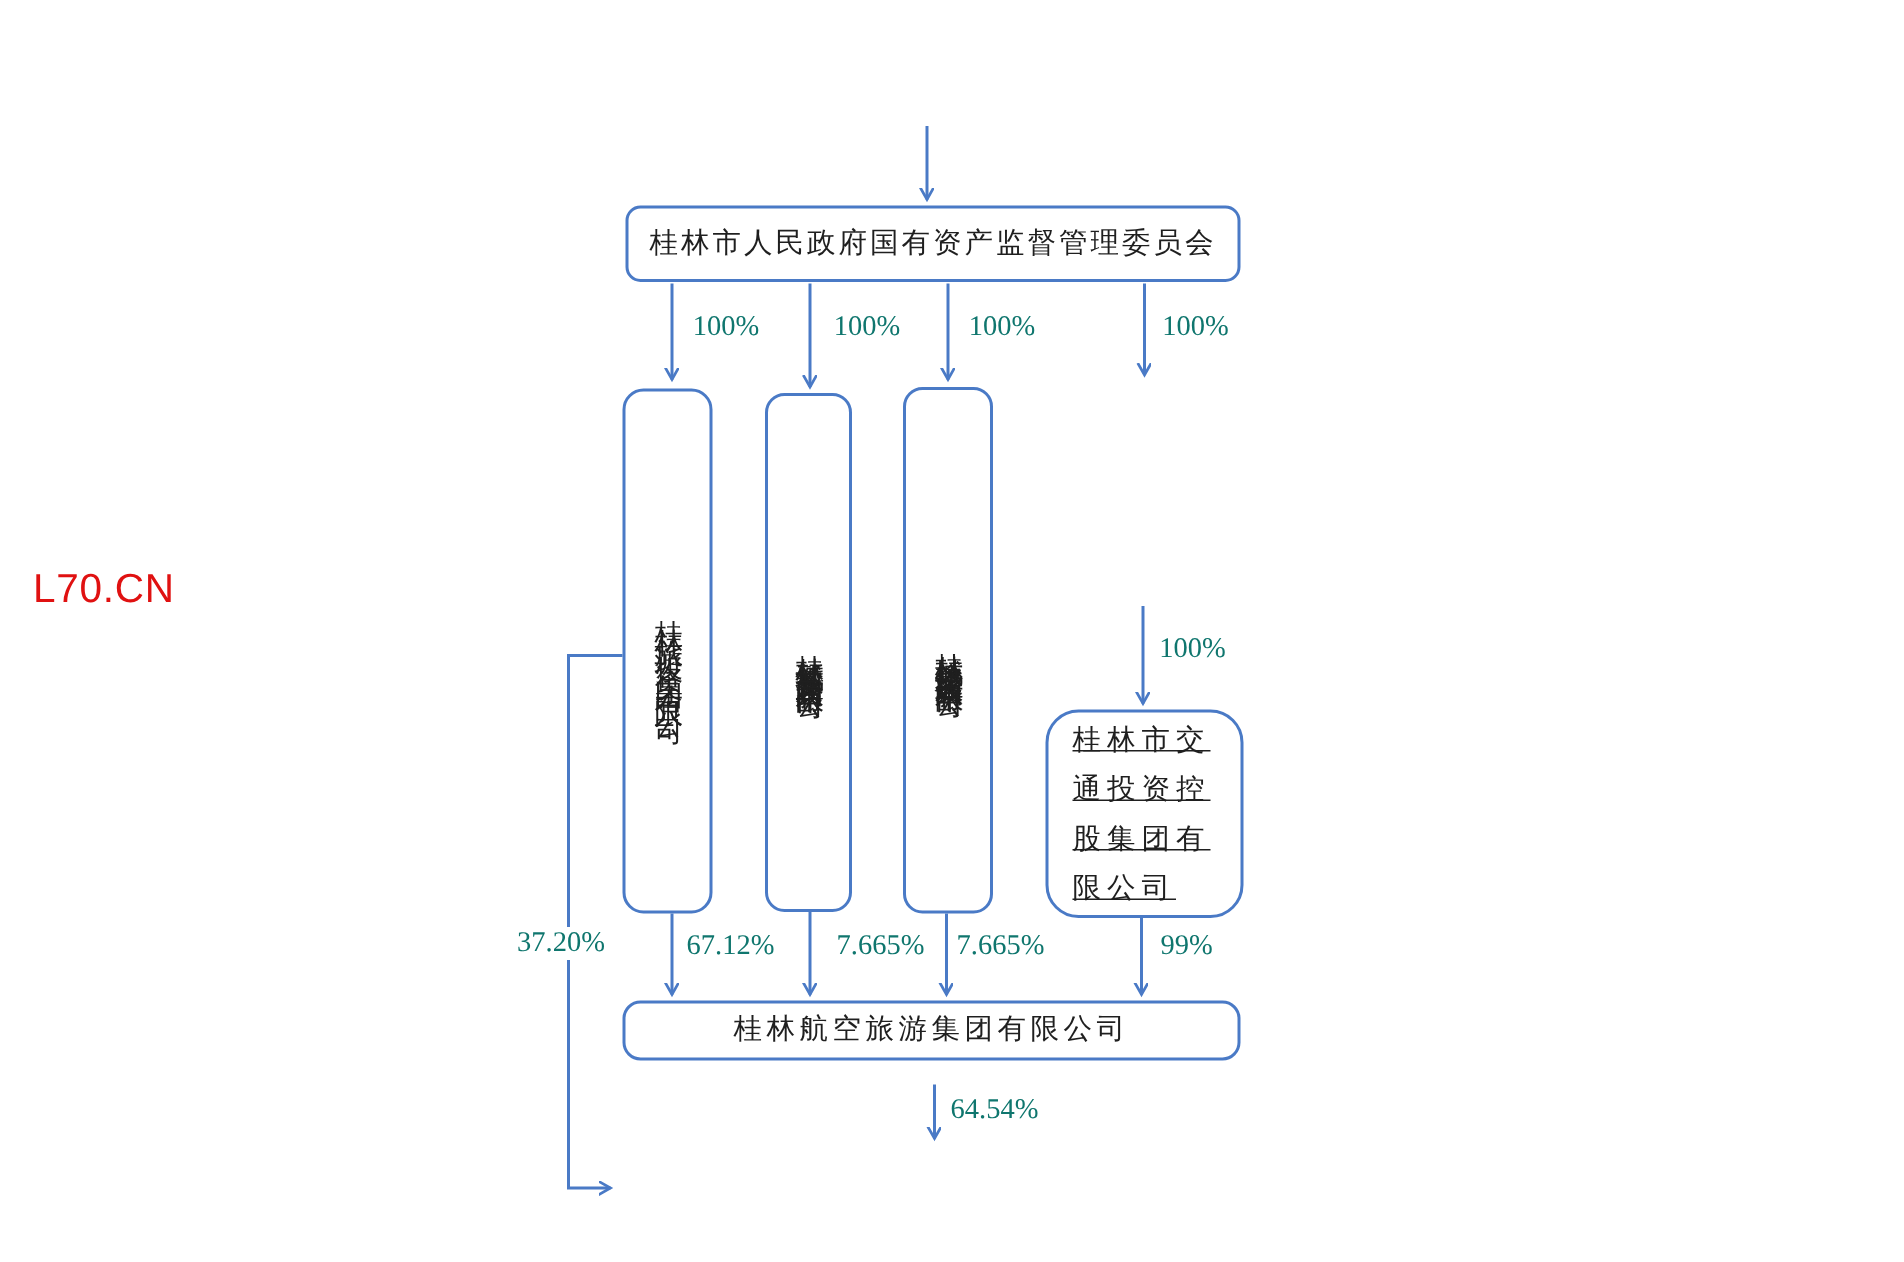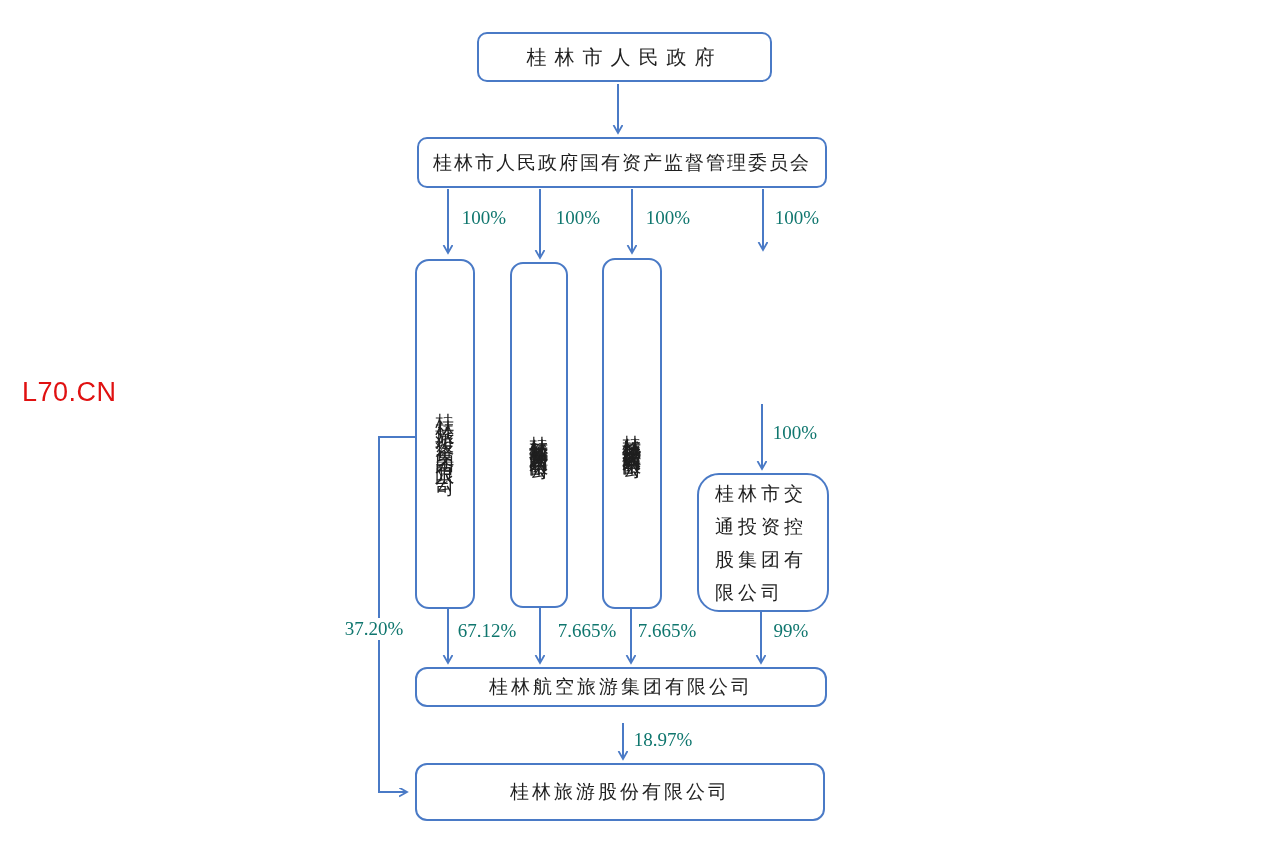--- a/index.html
+++ b/index.html
@@ -94,45 +94,43 @@
       <path d="M540,608 L540,663" marker-end="url(#arrow)"></path>
       <path d="M631,609 L631,663" marker-end="url(#arrow)"></path>
       <path d="M761,612 L761,663" marker-end="url(#arrow)"></path>
       <path d="M623,723 L623,759" marker-end="url(#arrow)"></path>
       <path d="M415,437 L379,437 L379,792 L407,792" marker-end="url(#arrow)"></path>
     </g>
   </svg>
 
   <div class="watermark">L70.CN</div>
 
-  <div class="node h-loose" style="left:477px; top:32px; width:295px; height:50px; border-radius:10px;">桂林市人民政府</div>
 
   <div class="node h-wide" style="left:417px; top:137px; width:410px; height:51px; border-radius:10px;">桂林市人民政府国有资产监督管理委员会</div>
 
   <div class="node vtext v-sp6" style="left:415px; top:259px; width:60px; height:350px; border-radius:14px;">桂林旅游投资集团有限公司</div>
 
   <div class="node vtext v-sp2" style="left:510px; top:262px; width:58px; height:346px; border-radius:13px;">桂林新城投资开发集团有限公司</div>
 
   <div class="node vtext v-sp2" style="left:602px; top:258px; width:60px; height:351px; border-radius:13px;">桂林城乡建设控股集团有限公司</div>
 
 
   <div class="node" style="left:697px; top:473px; width:132px; height:139px; border-radius:22px;">
-    <div class="wrapblock" style="line-height:33px;">桂林市交通投资控股集团有限公司</div>
+    <div class="wrapblock" style="line-height:33px;text-decoration:underline;">桂林市交通投资控股集团有限公司</div>
   </div>
 
   <div class="node h-med" style="left:415px; top:667px; width:412px; height:40px; border-radius:12px;">桂林航空旅游集团有限公司</div>
 
-  <div class="node h-med" style="left:415px; top:763px; width:410px; height:58px; border-radius:12px;">桂林旅游股份有限公司</div>
 
   <span class="pct" style="left:484px; top:218px;">100%</span>
   <span class="pct" style="left:578px; top:218px;">100%</span>
   <span class="pct" style="left:668px; top:218px;">100%</span>
   <span class="pct" style="left:797px; top:218px;">100%</span>
   <span class="pct" style="left:795px; top:433px;">100%</span>
 
   <span class="pct" style="left:374px; top:629px;">37.20%</span>
   <span class="pct" style="left:487px; top:631px;">67.12%</span>
   <span class="pct" style="left:587px; top:631px;">7.665%</span>
   <span class="pct" style="left:667px; top:631px;">7.665%</span>
   <span class="pct" style="left:791px; top:631px;">99%</span>
-  <span class="pct" style="left:663px; top:740px;">18.97%</span>
+  <span class="pct" style="left:663px; top:740px;">64.54%</span>
 
 </div>
 
 </body></html>

